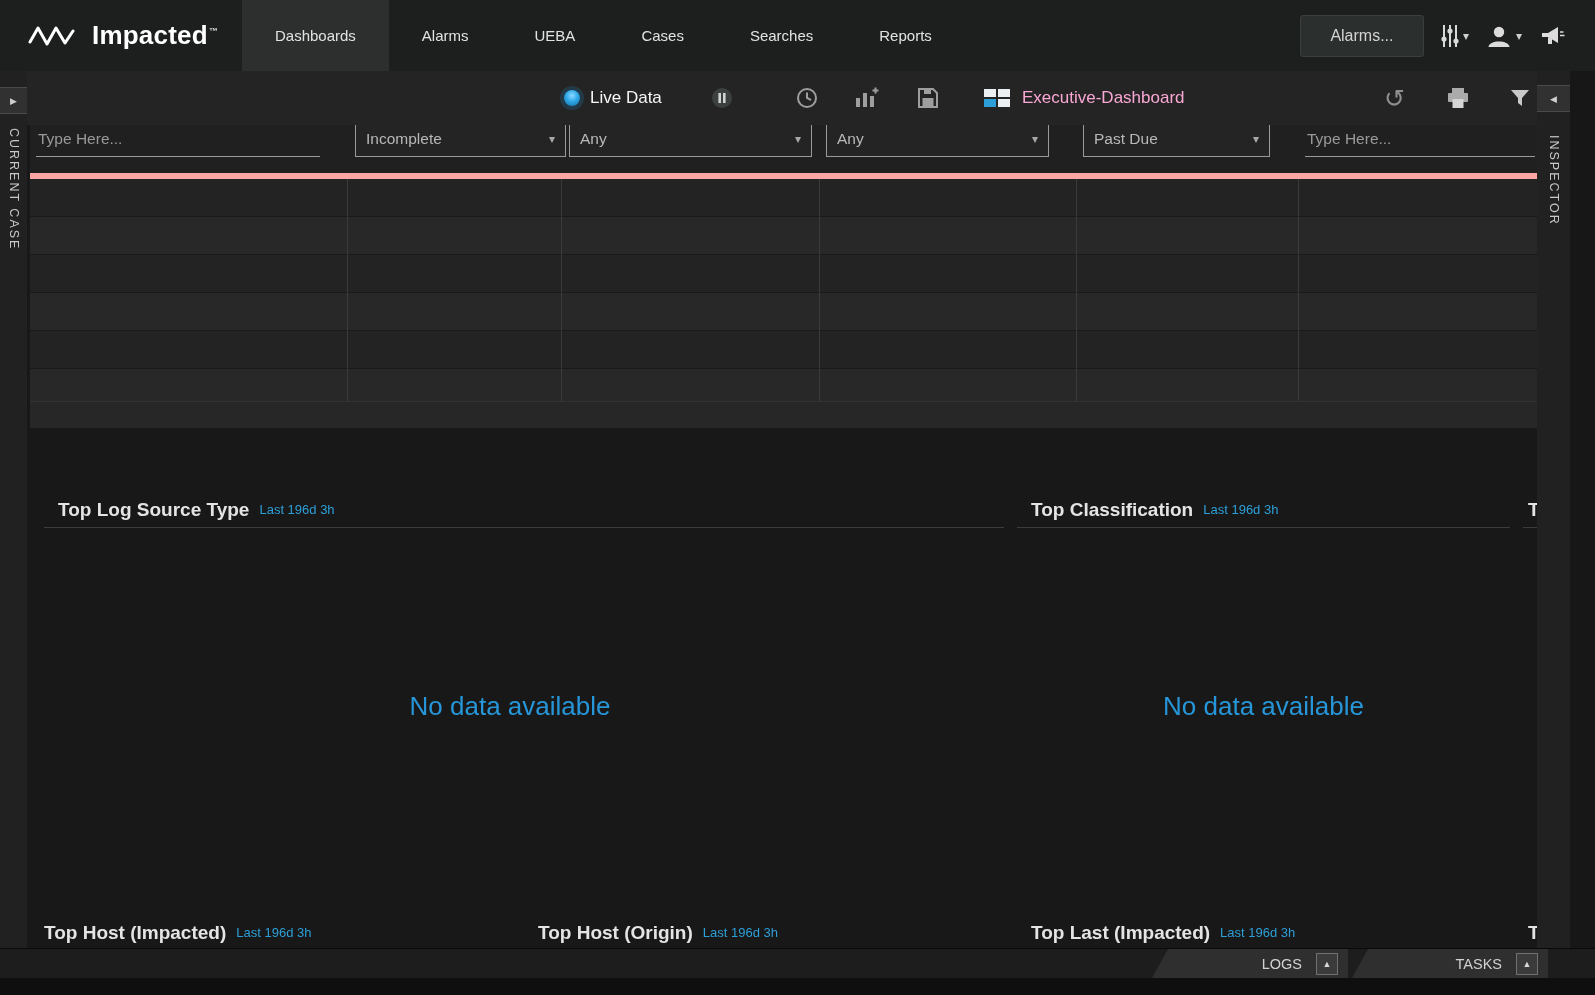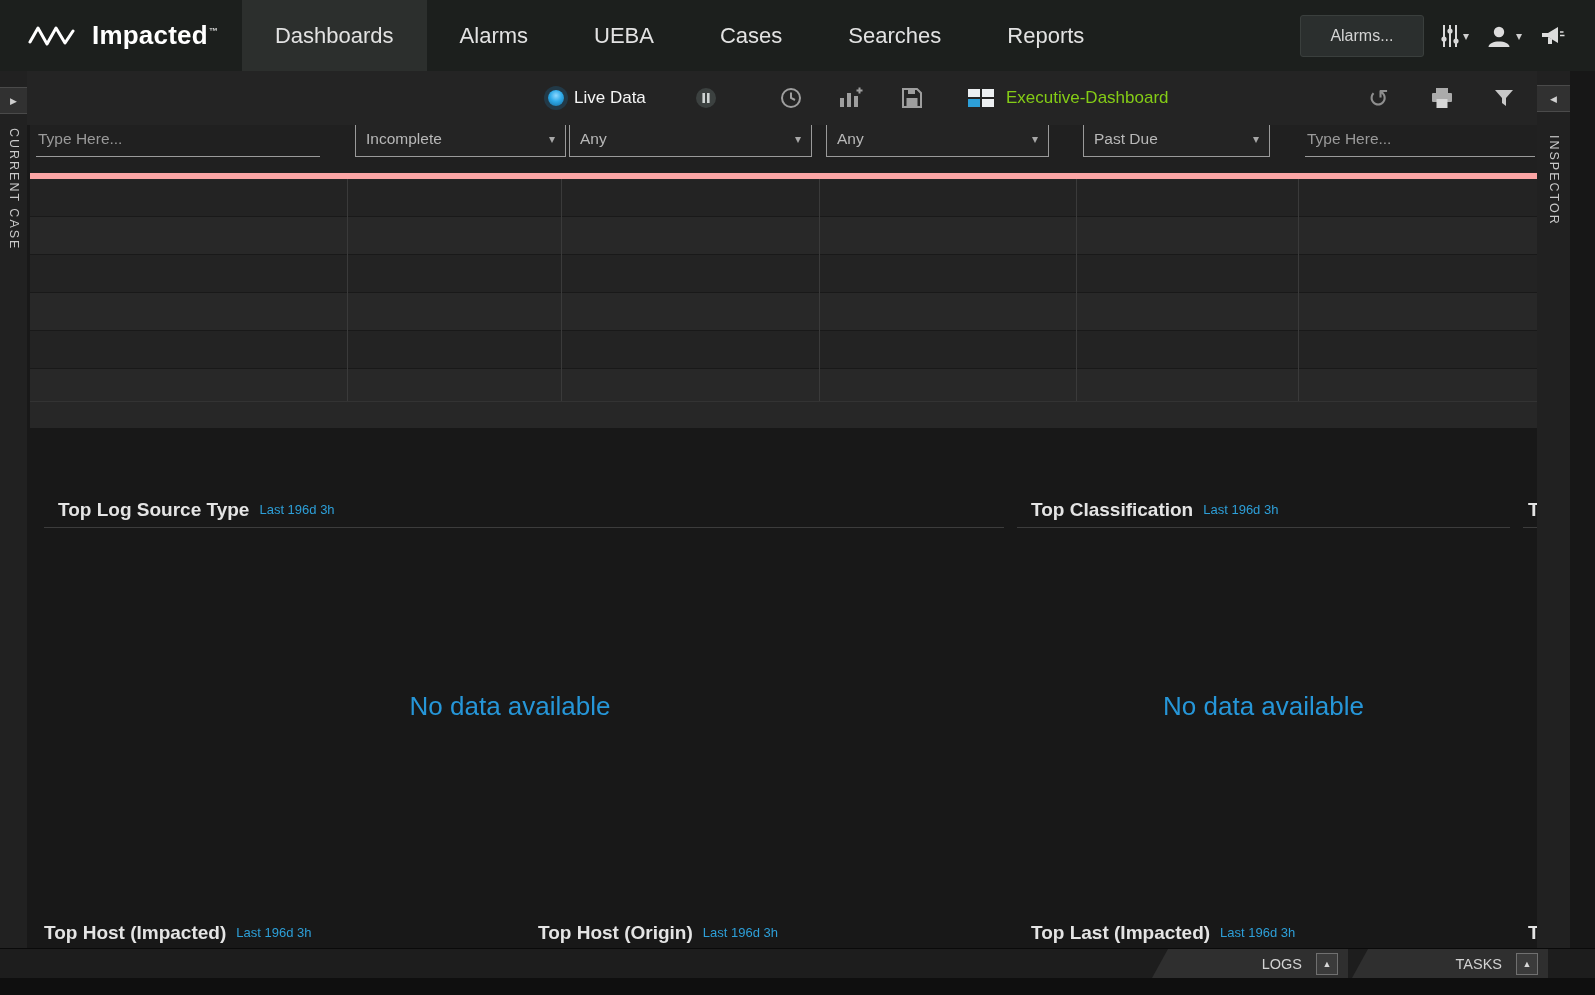--- a/index.html
+++ b/index.html
@@ -6,39 +6,39 @@
   body{width:1595px;height:995px;position:relative;overflow:hidden;
        font-family:"Liberation Sans", sans-serif;-webkit-font-smoothing:antialiased;}
 
   
   #topnav{position:absolute;top:0;left:0;width:1595px;height:71px;background:#1c1f1d;
           display:flex;align-items:center;z-index:10;}
   .logo{display:flex;align-items:center;margin-left:28px;gap:12px;}
   .brand{font-size:26px;font-weight:600;color:#ffffff;letter-spacing:.2px;}
   .brand sup{font-size:9px;color:#dddddd;margin-left:1px;}
   .tabs{display:flex;height:100%;margin-left:24px;}
-  .tab{display:flex;align-items:center;padding:0 33px;font-size:22px;color:#e2e2e2;cursor:default;}
+  .tab{display:flex;align-items:center;padding:0 33px;font-size:15px;color:#e2e2e2;cursor:default;}
   .tab.active{background:#2c2f2d;}
   .nav-right{margin-left:auto;margin-right:30px;display:flex;align-items:center;gap:17px;}
   .search-btn{width:122px;height:40px;border-radius:3px;background:#2b2f2e;border:1px solid #3a3f3d;
               color:#d4d4d4;font-size:16px;display:flex;align-items:center;justify-content:center;}
   .iconbtn{display:flex;align-items:center;gap:4px;}
   .caret{font-size:12px;color:#cfcfcf;line-height:1;}
 
   
-  #toolbar{position:absolute;top:71px;left:0;width:1558px;height:54px;background:#242424;z-index:3;}
+  #toolbar{position:absolute;top:71px;left:16px;width:1558px;height:54px;background:#242424;z-index:3;}
   .tb{position:absolute;top:0;height:54px;display:flex;align-items:center;}
   #live{left:548px;gap:10px;}
   #live .lbl{font-size:17px;color:#f5f5f5;}
   .radio{width:16px;height:16px;border-radius:50%;
          background:radial-gradient(circle at 50% 35%, #8ed8ff 0%, #2da9e8 45%, #176d9e 100%);
          box-shadow:0 0 0 4px rgba(30,110,160,.28);}
   #pause{left:693px;} #clock{left:779px;} #chartadd{left:838px;} #save{left:900px;}
   #dashname{left:968px;gap:12px;}
-  #dashname .lbl{font-size:17px;color:#84cc16;}
+  #dashname .lbl{font-size:17px;color:#f9a8d4;}
   .dash-icon{display:grid;grid-template-columns:12px 12px;grid-template-rows:8px 8px;gap:2px;}
   .dash-icon i{display:block;background:#eceff1;}
   .dash-icon i.blue{background:#2d9fd8;}
   #undo{left:1368px;} #undo span{font-size:25px;color:#8f8f8f;line-height:1;}
   #print{left:1430px;} #funnel{left:1494px;}
 
   
   .strip{position:absolute;top:71px;height:877px;background:#212121;z-index:5;}
   #left-strip{left:0;width:27px;}
   #right-strip{left:1537px;width:33px;}

